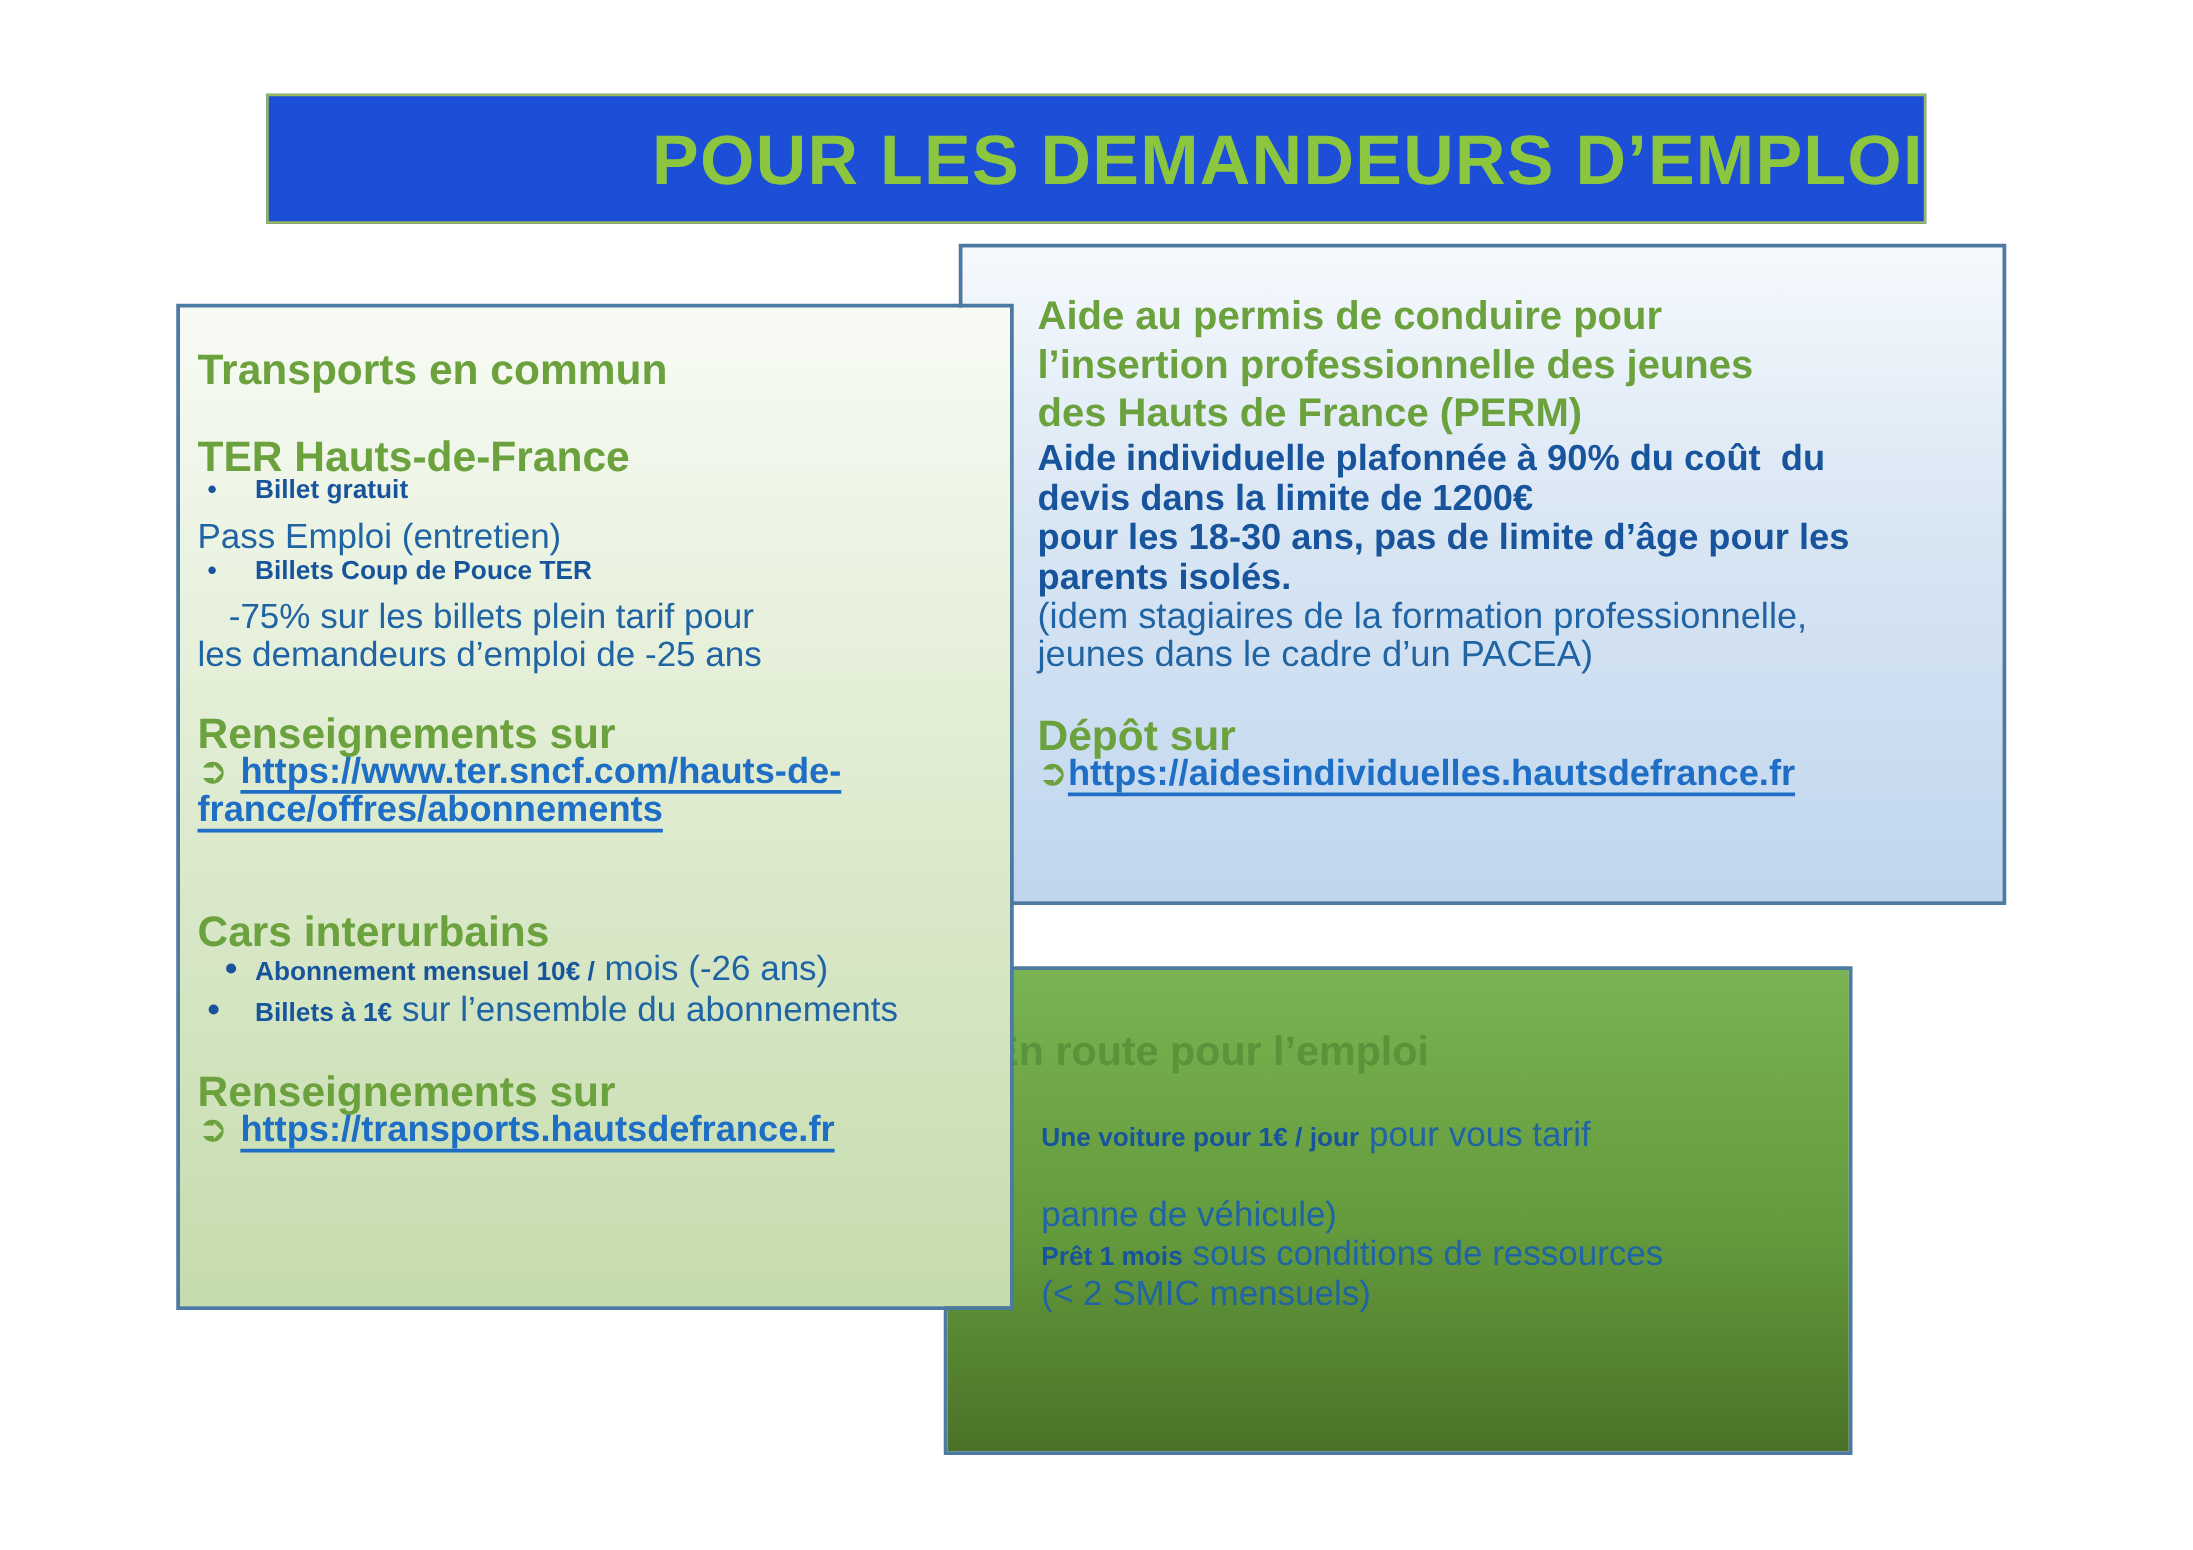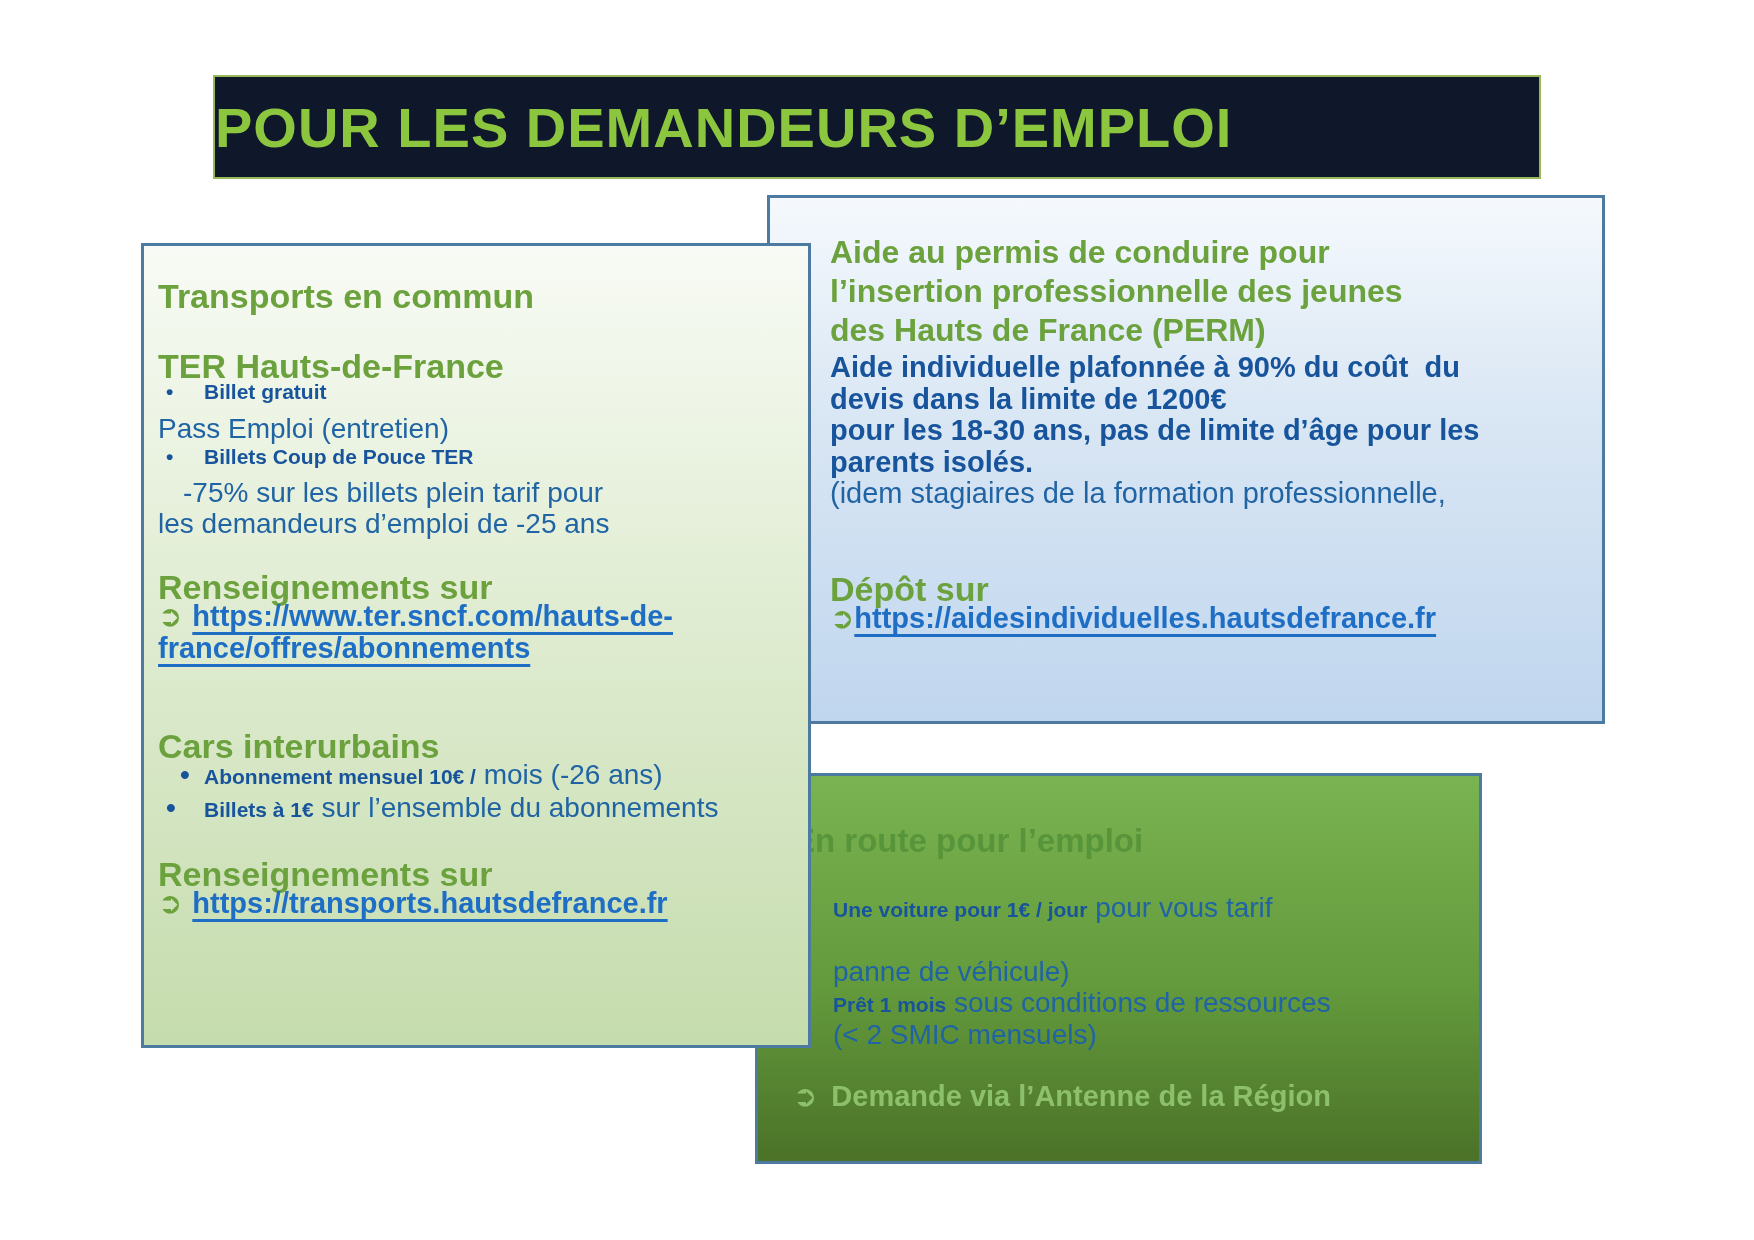--- a/index.html
+++ b/index.html
@@ -3,22 +3,22 @@
 <meta charset="utf-8">
 <style>
   html,body{margin:0;padding:0;background:#ffffff;}
   #slide{
     position:relative;width:1754px;height:1240px;background:#ffffff;overflow:hidden;
     font-family:"Liberation Sans","DejaVu Sans",sans-serif;
   }
   .box{position:absolute;border:3px solid #4d7aa0;box-sizing:border-box;}
   #title-banner{
     position:absolute;left:213px;top:75px;width:1328px;height:104px;
-    border:2px solid #98b85a;box-sizing:border-box;background:#0f172a;
-    display:flex;align-items:center;justify-content:flex-start;
+    border:2px solid #98b85a;box-sizing:border-box;background:#1d4ed8;
+    display:flex;align-items:center;justify-content:flex-end;
   }
   #title-banner .t{
     font-size:56px;font-weight:bold;color:#8cc63f;letter-spacing:1px;white-space:pre;
   }
   #transports-box{
     left:141px;top:243px;width:670px;height:805px;z-index:3;
     background:linear-gradient(180deg,#f8fbf5 0%,#e3eed6 40%,#c5dcad 100%);
   }
   #perm-box{
     left:767px;top:195px;width:838px;height:529px;z-index:1;
@@ -90,31 +90,31 @@
     <div class="ln blue-title" style="left:60px;top:36px;">Aide au permis de conduire pour</div>
     <div class="ln blue-title" style="left:60px;top:75px;">l’insertion professionnelle des jeunes</div>
     <div class="ln blue-title" style="left:60px;top:114px;">des Hauts de France (PERM)</div>
 
     <div class="ln pb-bold" style="left:60px;top:153px;">Aide individuelle plafonnée à 90% du coût  du</div>
     <div class="ln pb-bold" style="left:60px;top:185px;">devis dans la limite de 1200€</div>
     <div class="ln pb-bold" style="left:60px;top:216px;">pour les 18-30 ans, pas de limite d’âge pour les</div>
     <div class="ln pb-bold" style="left:60px;top:248px;">parents isolés.</div>
 
     <div class="ln pb-reg" style="left:60px;top:279px;">(idem stagiaires de la formation professionnelle,</div>
+    <div class="ln pb-reg" style="left:60px;top:310px;">jeunes dans le cadre d’un PACEA)</div>
 
     <div class="ln g-head" style="left:60px;top:372px;">Dépôt sur</div>
 
     <div class="ln link" style="left:60px;top:404px;"><span class="arrow">➲</span><span>https://aidesindividuelles.hautsdefrance.fr</span></div>
   </div>
 
   <div class="box" id="enroute-box">
     <div class="ln er-head" style="left:35px;top:46px;">En route pour l’emploi</div>
 
     <div class="ln body-blue" style="left:35px;top:116px;"><span class="er-bullet" style="color:#17549c;">•</span><span class="bold-blue">Une voiture pour 1€ / jour</span><span> pour vous tarif</span></div>
     <div class="ln body-blue" style="left:75px;top:180px;">panne de véhicule)</div>
 
     <div class="ln body-blue" style="left:35px;top:211px;"><span class="er-bullet" style="color:#17549c;">•</span><span class="bold-blue">Prêt 1 mois</span><span> sous conditions de ressources</span></div>
     <div class="ln body-blue" style="left:75px;top:243px;">(&lt; 2 SMIC mensuels)</div>
 
-    <div class="ln er-footer" style="left:35px;top:304px;"><span class="arrow">➲</span><span>Demande via l’Antenne de la Région</span></div>
   </div>
 
 </div>
 
 </body></html>

